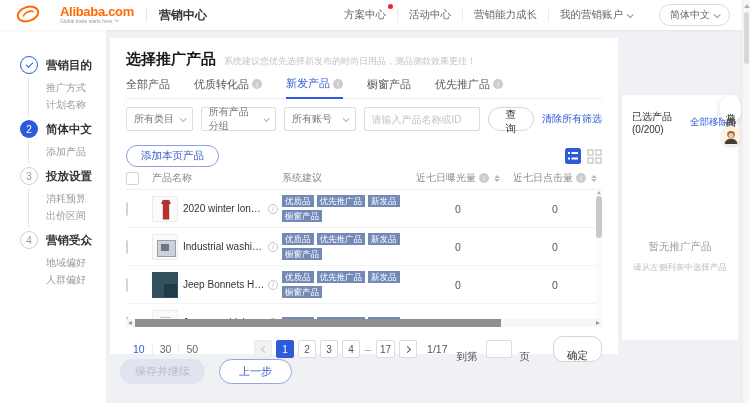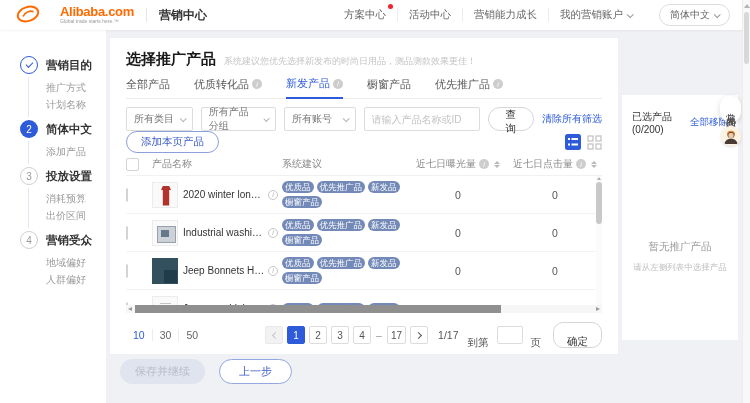--- a/index.html
+++ b/index.html
@@ -65,21 +65,21 @@
     font-size:10px; color:#777; cursor:pointer; }
   .sel .chev-down { border-color:#b5b5b5; }
   .sel.w1 { width:102px; } .sel.w2 { width:116px;gap:11px; } .sel.w3 { width:110px; }
   .search-input { width:116px; height:24px; border:1px solid #dcdcdc; border-radius:2px;
     padding:0 7px; font-size:10px; color:#333; }
   .search-input::placeholder { color:#c3c3c3; }
   .query-btn { height:24px; padding:0 16px; border:1px solid #d6d6d6; border-radius:12px;
     background:#fff; font-size:10.5px; color:#333; }
   .clear-link { font-size:10px; color:#2e5bd9; cursor:pointer; white-space:nowrap; }
 
-  .add-row { display:flex; align-items:center; margin-top:0; height:22px; }
+  .add-row { display:flex; align-items:center; margin-top:14px; height:22px; }
   .add-btn { height:22px; padding:0 14px; border:1px solid #8ba0dd; border-radius:11px;
     color:#3a5bc7; background:#fff; font-size:10.5px; }
   .view-toggles { margin-left:auto; display:flex; gap:6px; align-items:center; }
   .vt { cursor:pointer; display:flex; }
 
   
   .tgrid { display:grid; grid-template-columns:26px 130px 126px 100px 94px; align-items:center; }
   .thead { height:22px; font-size:10px; color:#8a8a8a; }
   .thcell { display:flex; align-items:center; gap:3px; }
   .num-h { justify-content:center; }
@@ -99,21 +99,21 @@
     background:#ccd2d7; border:1px solid #98a1a9; }
   .t1::before { content:""; position:absolute; left:8px; top:9px; width:8px; height:7px; background:#66798a; z-index:1; }
   .t2 { background:#33505f; border-color:#33505f; }
   .t2::after { content:""; position:absolute; right:0; bottom:0; width:13px; height:13px; background:#203b49; }
   .t3::after { content:""; position:absolute; left:7px; top:6px; width:11px; height:1px; background:#c3c3c3;
     box-shadow:0 4px 0 #d8d8d8; }
   .pname { font-size:10px; color:#333; white-space:nowrap; overflow:hidden; text-overflow:ellipsis;
     min-width:0; flex:1; cursor:pointer; }
   .namecell .i-ic { margin-left:3px; }
   .tagcell { display:flex; flex-wrap:wrap; gap:3px; padding-right:8px; }
-  .tag { background:#7389b8; color:#fff; font-size:8.5px; line-height:12px; padding:0 3px; border-radius:6px; }
+  .tag { background:#7389b8; color:#fff; font-size:8.5px; line-height:12px; padding:0 3px; border-radius:0; }
   .numcell { text-align:center; font-size:10.5px; color:#555; }
 
   .vscroll { position:absolute; right:0; top:0; bottom:0; width:6px; background:#fbfbfb; }
   .vthumb { position:absolute; top:6px; left:0; width:6px; height:42px; background:#c9c9c9; border-radius:3px; }
   .varrow { position:absolute; top:1px; left:0.5px; width:0; height:0; border-left:2.5px solid transparent;
     border-right:2.5px solid transparent; border-bottom:3.5px solid #adadad; }
   .hscroll { position:relative; height:8px; background:#f6f6f6; }
   .hthumb { position:absolute; left:9px; top:0; height:8px; width:366px; background:#8f8f8f; }
   .harrow { position:absolute; top:1.5px; width:0; height:0; border-top:2.5px solid transparent; border-bottom:2.5px solid transparent; }
   .harrow.l { left:2px; border-right:4px solid #9a9a9a; }
@@ -132,21 +132,21 @@
   .pbtn.cur { background:#2e5bd9; border-color:#2e5bd9; color:#fff; }
   .pchev { display:inline-block; width:5px; height:5px; border-left:1px solid #555; border-bottom:1px solid #555; }
   .pchev.left { transform:rotate(45deg); margin-left:2px; }
   .pchev.left.dim { border-color:#c6c6c6; }
   .pchev.right { transform:rotate(-135deg); margin-right:2px; }
   .pdots { color:#999; margin:0 1px; }
   .pinfo { margin:0 5px 0 6px; color:#555; }
   .goto-label { color:#555;margin-top:16px; }
   .goto-input { width:26px; height:18px; border:1px solid #dcdcdc; border-radius:2px; margin:0 4px; text-align:center; font-size:10px; }
   .ok-btn { height:20px; padding:12px 13px; border:1px solid #d6d6d6; border-radius:10px; background:#fff;
-    font-size:10.5px; color:#333; margin-left:8px; }
+    font-size:10.5px; color:#333; margin-left:19px; }
 
   
   .right-card { position:absolute; left:622px; top:95px; width:116px; height:245px; background:#fff; padding:15px 10px; }
   .rc-head { display:flex; align-items:center; justify-content:space-between; }
   .rc-title { font-size:10px; color:#333; }
   .rc-remove { font-size:9.5px; color:#2e5bd9; cursor:pointer; white-space:nowrap; }
   .rc-empty { text-align:center; margin-top:105px; }
   .rc-empty-title { font-size:10.5px; color:#9a9a9a; }
   .rc-empty-hint { font-size:8.5px; color:#bdbdbd; margin-top:8px; }
 

